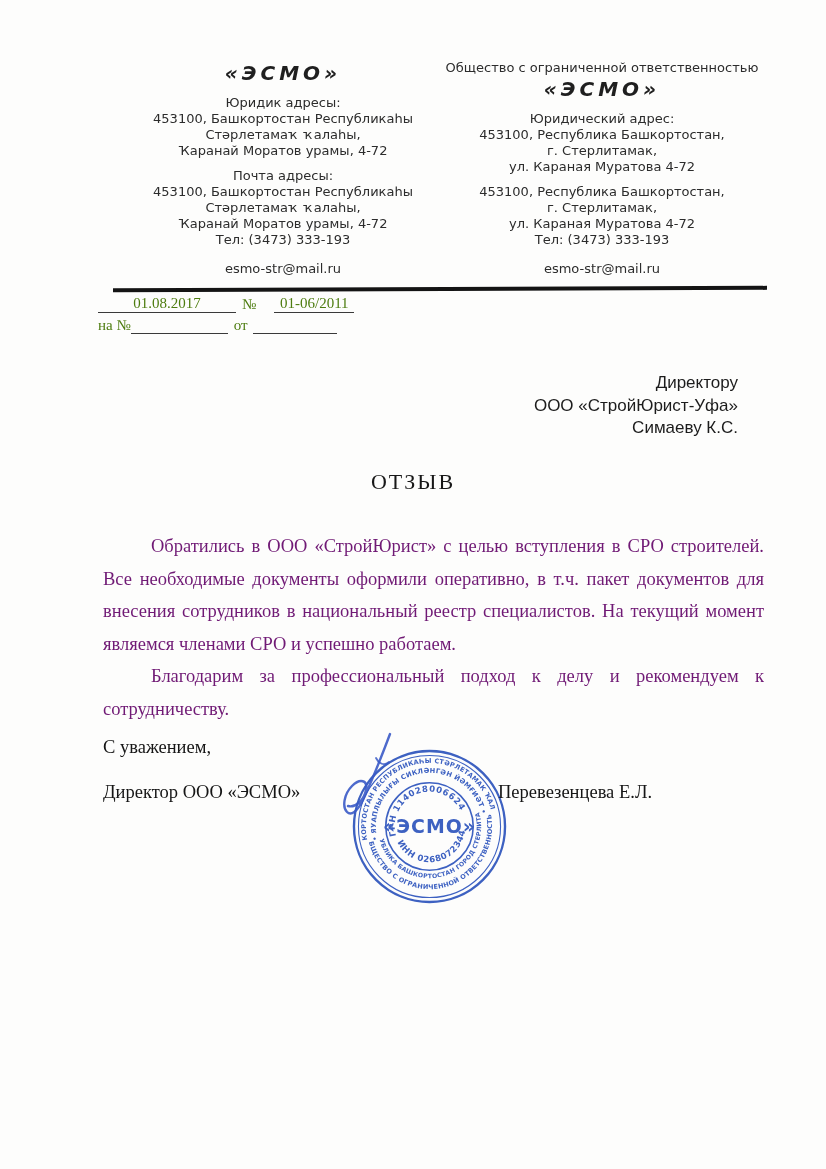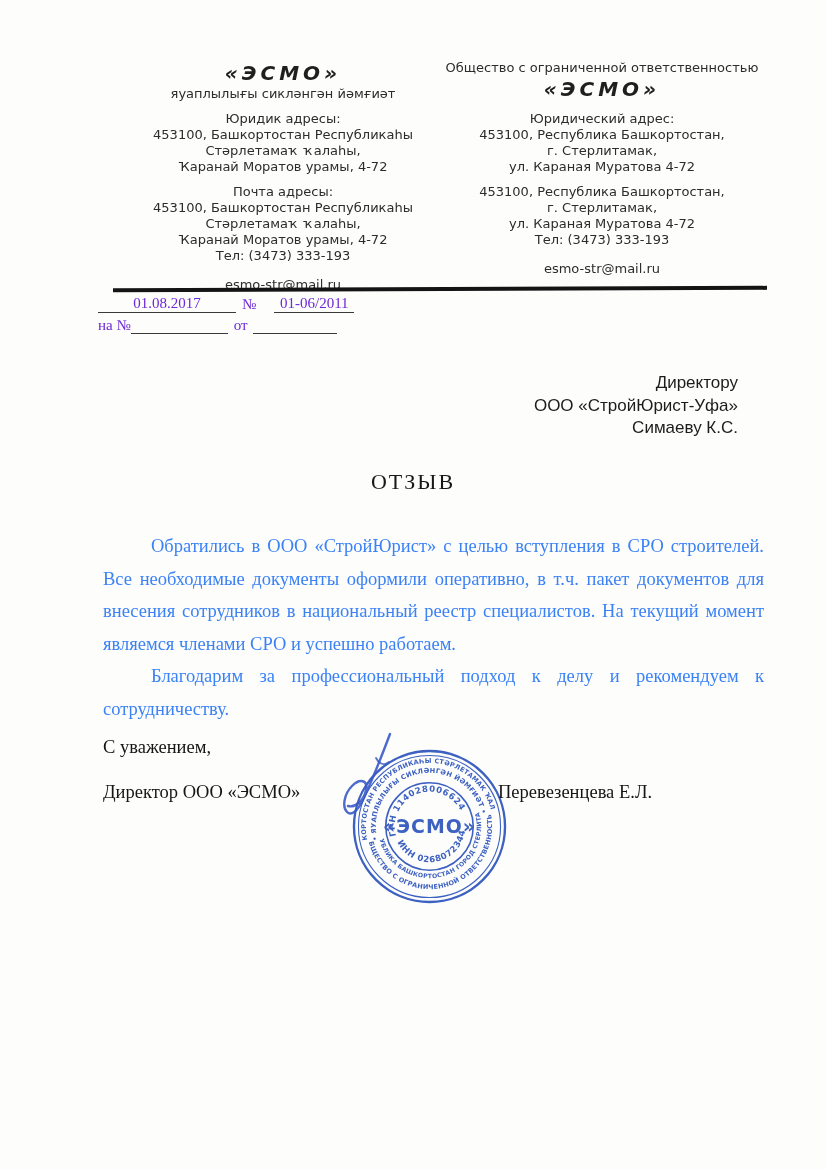--- a/index.html
+++ b/index.html
@@ -31,21 +31,21 @@
   .lh-email { margin-top: 13px; text-align: center; }
   .rule {
     position: absolute; left: 113px; top: 287px;
     width: 654px; height: 4px; background: #141414;
     transform: rotate(-0.2deg);
   }
   
   .ref {
     position: absolute; left: 98px; top: 294px;
     font-family: "Liberation Serif", "DejaVu Serif", serif;
-    font-size: 15px; color: #6d28d9;
+    font-size: 15px; color: #4d7c0f;
   }
   .ref-row { display: flex; align-items: flex-end; height: 19px; }
   .ref-row + .ref-row { margin-top: 2px; }
   .uline { border-bottom: 1px solid #3a3a3a; text-align: center; }
   .u-date { width: 138px; }
   .u-num  { width: 80px; margin-left: 18px; }
   .u-blank1 { width: 97px; }
   .u-blank2 { width: 84px; margin-left: 5px; }
   .ref-no { margin-left: 6px; }
   .ref-ot { margin-left: 6px; }
@@ -62,21 +62,21 @@
     text-align: center;
     font-family: "Liberation Serif", "DejaVu Serif", serif;
     font-weight: normal;
     font-size: 22px; letter-spacing: 2px; color: #181818;
   }
   
   .body-text {
     position: absolute; left: 103px; top: 530px; width: 661px;
     font-family: "Liberation Serif", "DejaVu Serif", serif;
     font-size: 18.5px; line-height: 32.5px;
-    text-align: justify; color: #3b82f6;
+    text-align: justify; color: #701a75;
   }
   .body-text p { text-indent: 48px; margin: 0; }
   
   .sig-text {
     position: absolute;
     font-family: "Liberation Serif", "DejaVu Serif", serif;
     font-size: 18.5px; color: #161616; white-space: nowrap;
   }
   .salutation { left: 103px; top: 737px; }
   .position   { left: 103px; top: 782px; }
@@ -99,21 +99,20 @@
     width: 100px; height: 95px; z-index: 2;
   }
 </style>
 </head>
 <body>
 
 <div class="page">
 
   <div class="lh-col lh-left">
     <div class="org-name">«ЭСМО»</div>
-    <div class="org-type">яуаплылығы сикләнгән йәмғиәт</div>
     <div class="addr-block">
       <div>Юридик адресы:</div>
       <div>453100, Башкортостан Республикаһы</div>
       <div>Стәрлетамаҡ ҡалаһы,</div>
       <div>Ҡаранай Моратов урамы, 4-72</div>
     </div>
     <div class="addr-block">
       <div>Почта адресы:</div>
       <div>453100, Башкортостан Республикаһы</div>
       <div>Стәрлетамаҡ ҡалаһы,</div>

